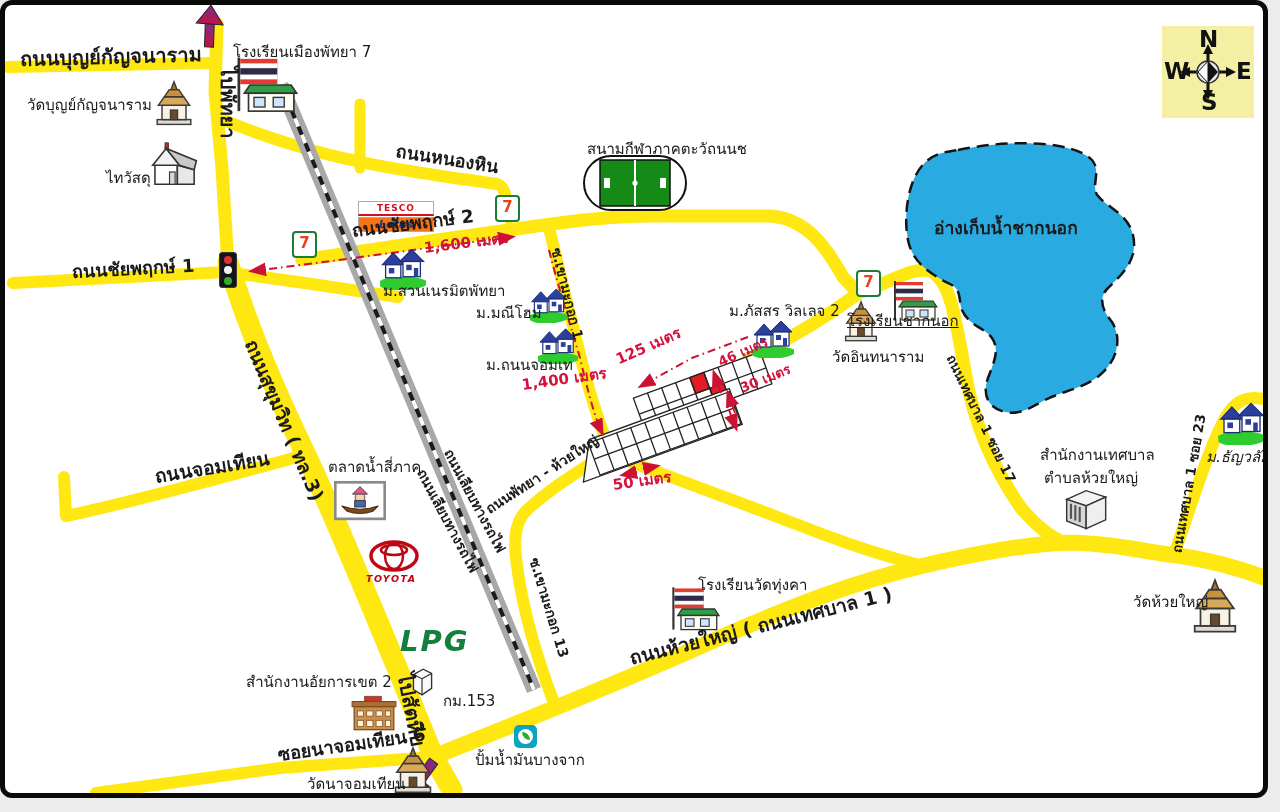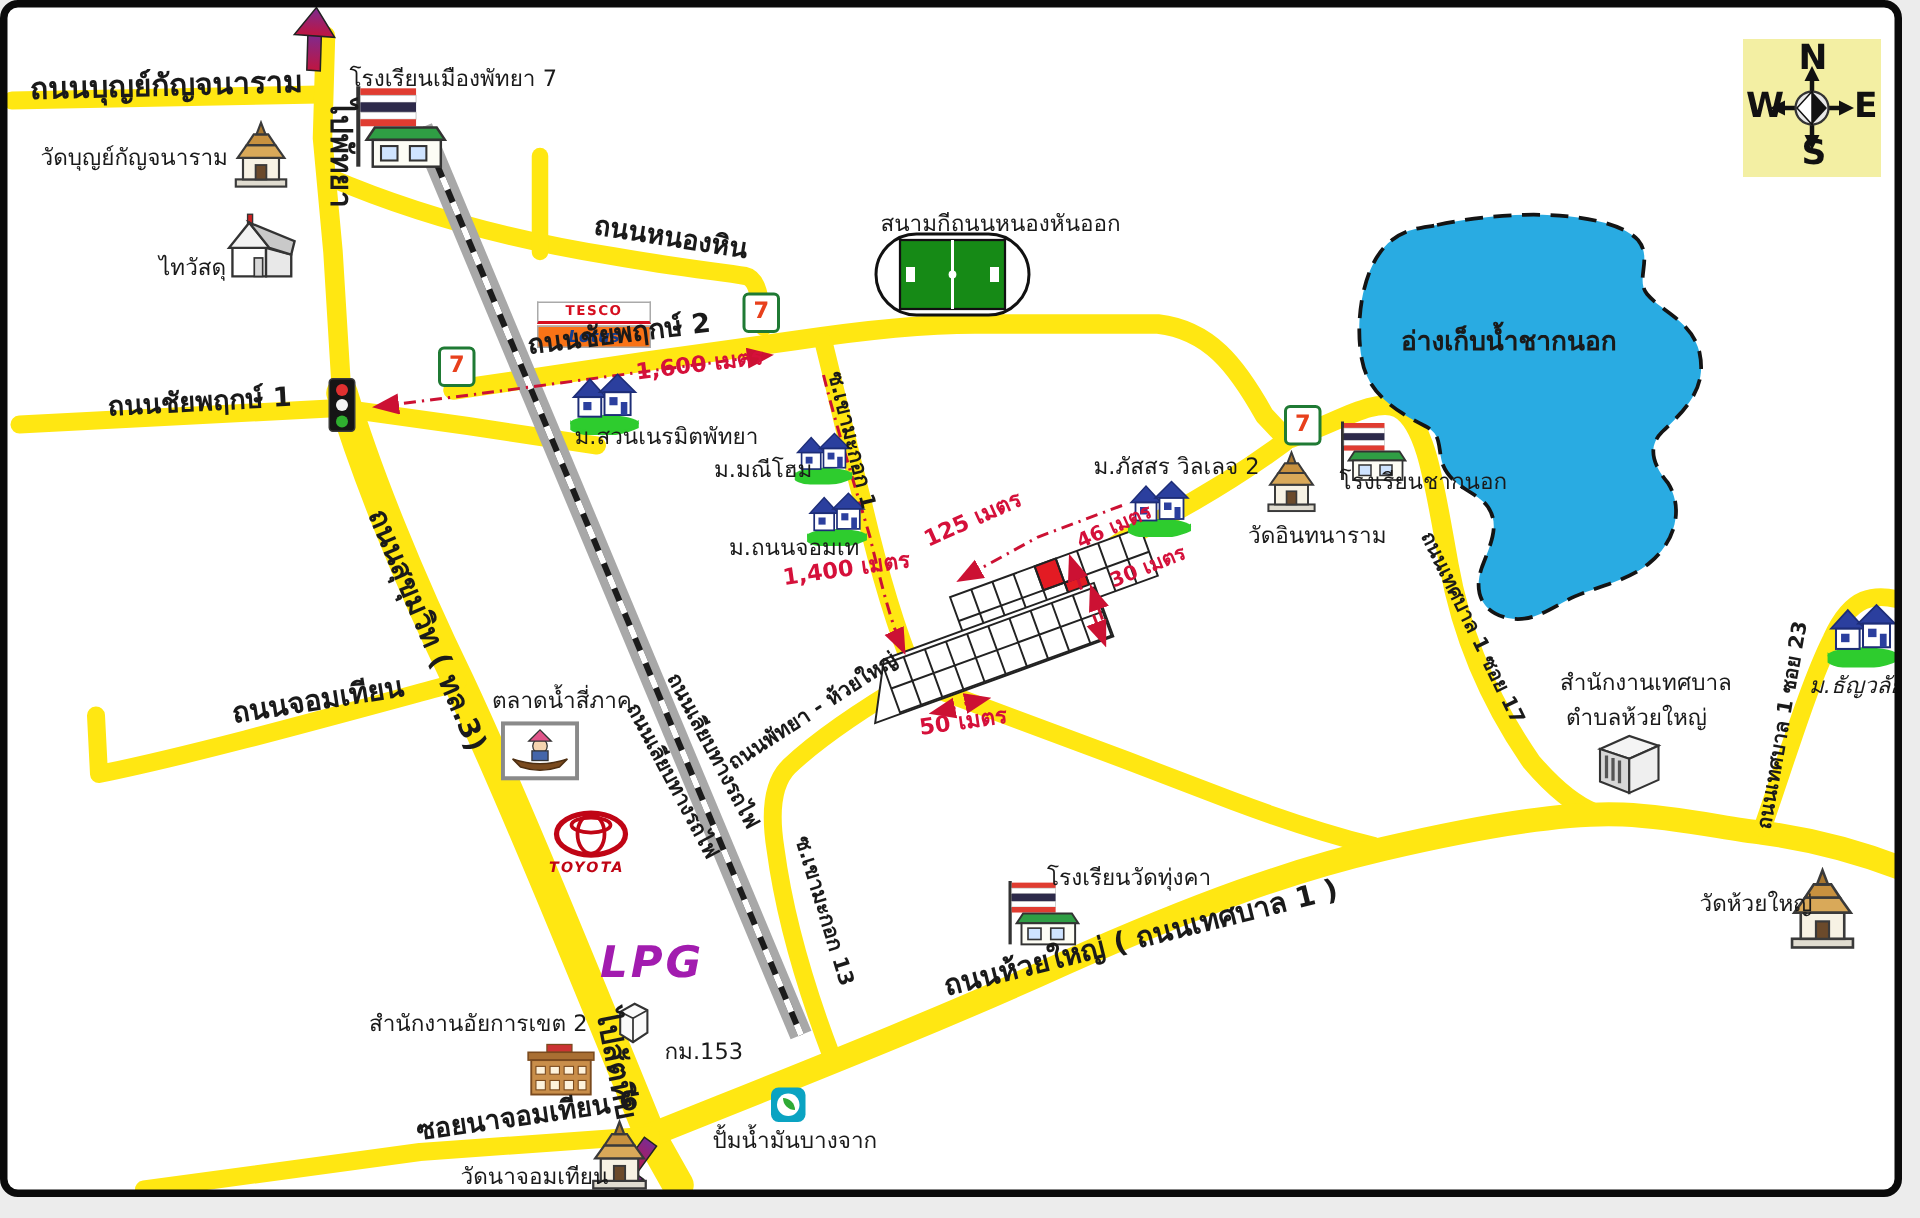--- a/index.html
+++ b/index.html
@@ -20,21 +20,21 @@
        border-radius:4px;color:#e8401c;font-weight:bold;font-size:15px;line-height:21px;
        text-align:center;z-index:8;}
   #tescobox{position:absolute;left:358px;top:201px;z-index:8;width:76px;}
   #tesco{background:#fff;border:1px solid #aaa;color:#d50f1f;font-weight:bold;font-size:9px;
          text-align:center;letter-spacing:1px;padding:1px 2px;border-bottom:2px solid #d50f1f;}
   #lotus{background:#f97316;border:1px solid #aaa;color:#123d8f;font-weight:bold;font-style:italic;
          font-size:11px;text-align:center;margin-top:1px;padding:0 2px;}
   #toyota-logo{position:absolute;left:368px;top:539px;z-index:8;}
   #toyota-text{position:absolute;left:366px;top:573px;color:#c00515;font-weight:bold;
                font-size:9.5px;letter-spacing:1.5px;z-index:8;font-style:italic;}
-  #lpg{position:absolute;left:400px;top:624px;color:#a21caf;font-weight:bold;font-style:italic;
+  #lpg{position:absolute;left:400px;top:624px;color:#15803d;font-weight:bold;font-style:italic;
        font-size:29px;letter-spacing:2px;z-index:8;}
   #traffic-light{position:absolute;left:219px;top:252px;width:16px;height:34px;background:#151515;
        border:1px solid #3a3a3a;border-radius:3px;z-index:8;display:flex;flex-direction:column;
        align-items:center;justify-content:space-evenly;}
   #traffic-light span{width:8px;height:8px;border-radius:50%;display:block;}
   #bangchak-icon{position:absolute;left:514px;top:725px;width:23px;height:23px;border-radius:5px;
        background:#0AA3C2;z-index:8;}
   #bangchak-icon .bc-circle{position:absolute;left:4px;top:4px;width:15px;height:15px;
        border-radius:50%;background:#fff;}
   #bangchak-icon .bc-leaf{position:absolute;left:8px;top:7px;width:8px;height:8px;
@@ -238,25 +238,25 @@
 <div class="lbl" style="left:233px;top:44px;">โรงเรียนเมืองพัทยา 7</div>
 <div class="lbl b18" style="left:396px;top:141px;transform:rotate(9deg);">ถนนหนองหิน</div>
 <div class="lbl b18" style="left:352px;top:221px;transform:rotate(-7deg);">ถนนชัยพฤกษ์ 2</div>
 <div class="lbl b18" style="left:72px;top:262px;transform:rotate(-3deg);">ถนนชัยพฤกษ์ 1</div>
 <div class="lbl red15" style="left:424px;top:240px;transform:rotate(-7deg);">1,600 เมตร</div>
 <div class="lbl" style="left:383px;top:283px;">ม.สวนเนรมิตพัทยา</div>
 <div class="lbl" style="left:476px;top:305px;">ม.มณีโฮม</div>
 <div class="lbl" style="left:486px;top:357px;">ม.ถนนจอมเท</div>
 <div class="lbl red15" style="left:522px;top:377px;transform:rotate(-8deg);">1,400 เมตร</div>
 <div class="lbl b14" style="left:556px;top:240px;transform:rotate(76deg);">ซ.เขามะกอก 1</div>
-<div class="lbl" style="left:587px;top:141px;">สนามกีถนนหนองหันออก</div>
+<div class="lbl" style="left:587px;top:141px;">สนามกีฬาภาคตะวัถนนช</div>
 <div class="lbl bold17" style="left:934px;top:218px;">อ่างเก็บน้ำชากนอก</div>
 <div class="lbl" style="left:729px;top:303px;">ม.ภัสสร วิลเลจ 2</div>
 <div class="lbl" style="left:832px;top:349px;">วัดอินทนาราม</div>
-<div class="lbl" style="left:893px;top:313px;">โรงเรียนชากนอก</div>
+<div class="lbl" style="left:847px;top:313px;text-decoration:underline;">โรงเรียนชากนอก</div>
 <div class="lbl b13" style="left:950px;top:348px;transform:rotate(64deg);">ถนนเทศบาล 1 ซอย 17</div>
 <div class="lbl" style="left:1040px;top:447px;">สำนักงานเทศบาล</div>
 <div class="lbl" style="left:1044px;top:470px;">ตำบลห้วยใหญ่</div>
 <div class="lbl" style="left:1206px;top:449px;font-style:italic;">ม.ธัญวลัย</div>
 <div class="lbl b13" style="left:1177px;top:545px;transform:rotate(-80deg);">ถนนเทศบาล 1 ซอย 23</div>
 <div class="lbl red15" style="left:617px;top:352px;transform:rotate(-24deg);">125 เมตร</div>
 <div class="lbl red14" style="left:719px;top:355px;transform:rotate(-24deg);">46 เมตร</div>
 <div class="lbl red14" style="left:741px;top:381px;transform:rotate(-22deg);">30 เมตร</div>
 <div class="lbl red15" style="left:613px;top:477px;transform:rotate(-8deg);">50 เมตร</div>
 <div class="lbl b19" style="left:250px;top:330px;transform:rotate(67deg);">ถนนสุขุมวิท ( ทล.3)</div>

